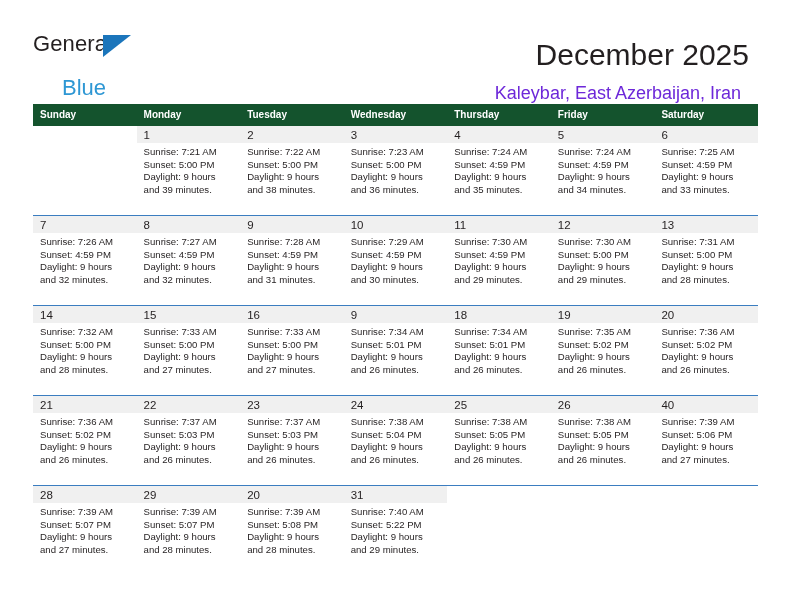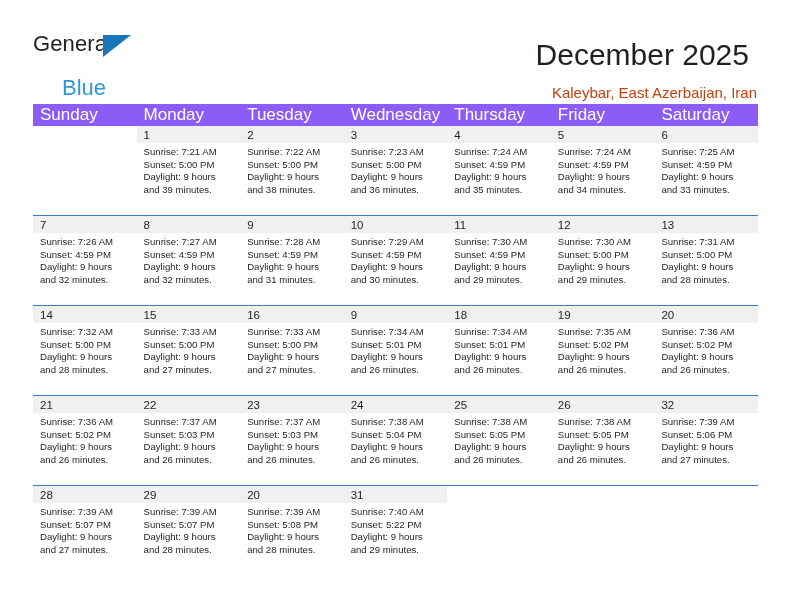--- a/index.html
+++ b/index.html
@@ -71,41 +71,41 @@
   }
   .cal-title {
     font-size: 30px;
     font-weight: normal;
     color: #231f20;
     line-height: 38px;
     margin: 8px;
     white-space: nowrap;
   }
   .cal-subtitle {
-    font-size: 15px;
-    color: #c2410c;
+    font-size: 18px;
+    color: #6d28d9;
     line-height: 22px;
-    margin: 3px 0 0 0;
+    margin: 3px 16px 0 0;
     white-space: nowrap;
   }
 
   
   .calendar {
     position: absolute;
     left: 33px;
     top: 104px;
     width: 725px;
     border-collapse: collapse;
     table-layout: fixed;
   }
   .calendar th {
-    background: #8b5cf6;
+    background: #14532d;
     color: #ffffff;
-    font-weight: normal;
-    font-size: 17px;
+    font-weight: bold;
+    font-size: 10px;
     text-align: left;
     padding: 4px 0 5px 7px;
     line-height: 13px;
     border: none;
   }
   .calendar td {
     vertical-align: top;
     padding: 0;
     border: none;
     border-top: 1px solid #3b7dc0;
@@ -408,21 +408,21 @@
           <td>
             <div class="daynum-band">26</div>
             <div class="cell-body">
               <div>Sunrise: 7:38 AM</div>
               <div>Sunset: 5:05 PM</div>
               <div>Daylight: 9 hours</div>
               <div>and 26 minutes.</div>
             </div>
           </td>
           <td>
-            <div class="daynum-band">32</div>
+            <div class="daynum-band">40</div>
             <div class="cell-body">
               <div>Sunrise: 7:39 AM</div>
               <div>Sunset: 5:06 PM</div>
               <div>Daylight: 9 hours</div>
               <div>and 27 minutes.</div>
             </div>
           </td>
         </tr>
         <tr class="week">
           <td>

